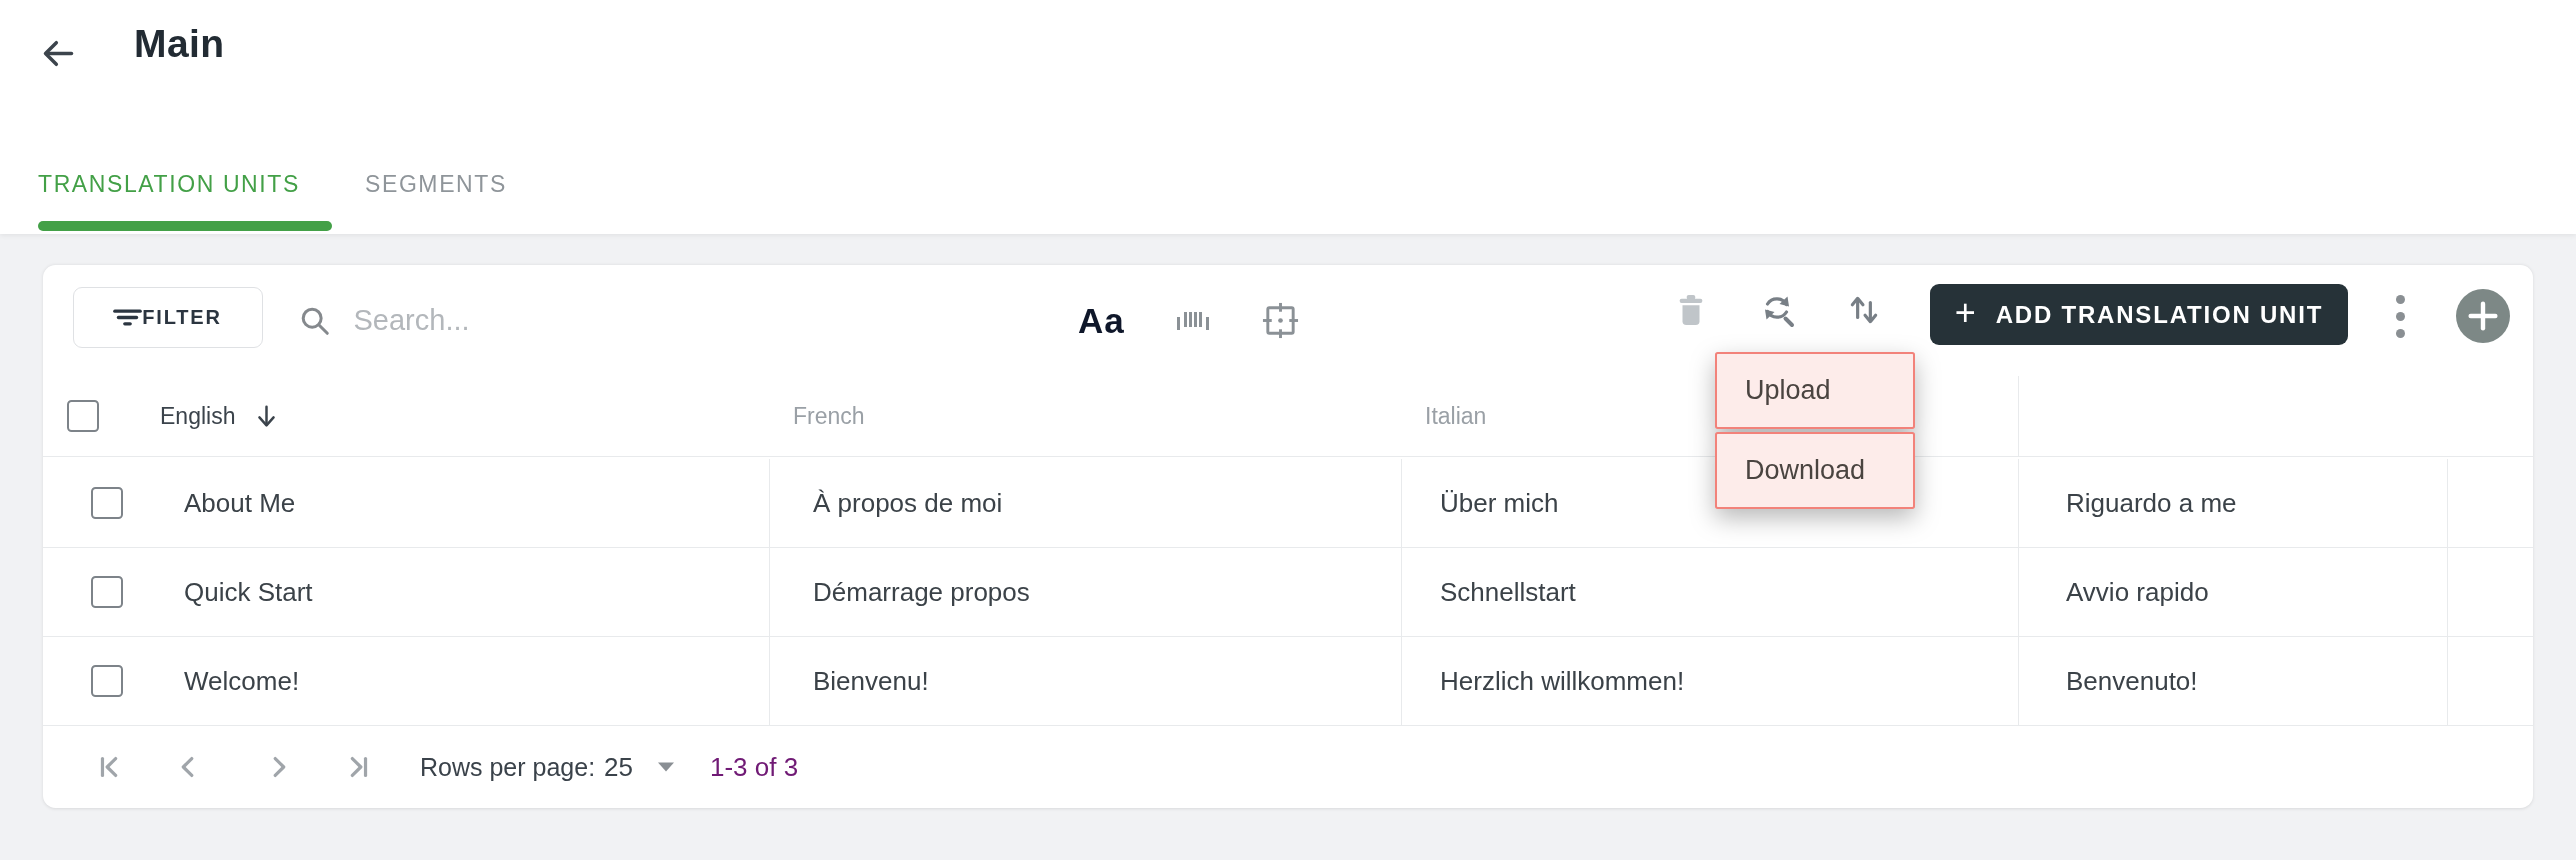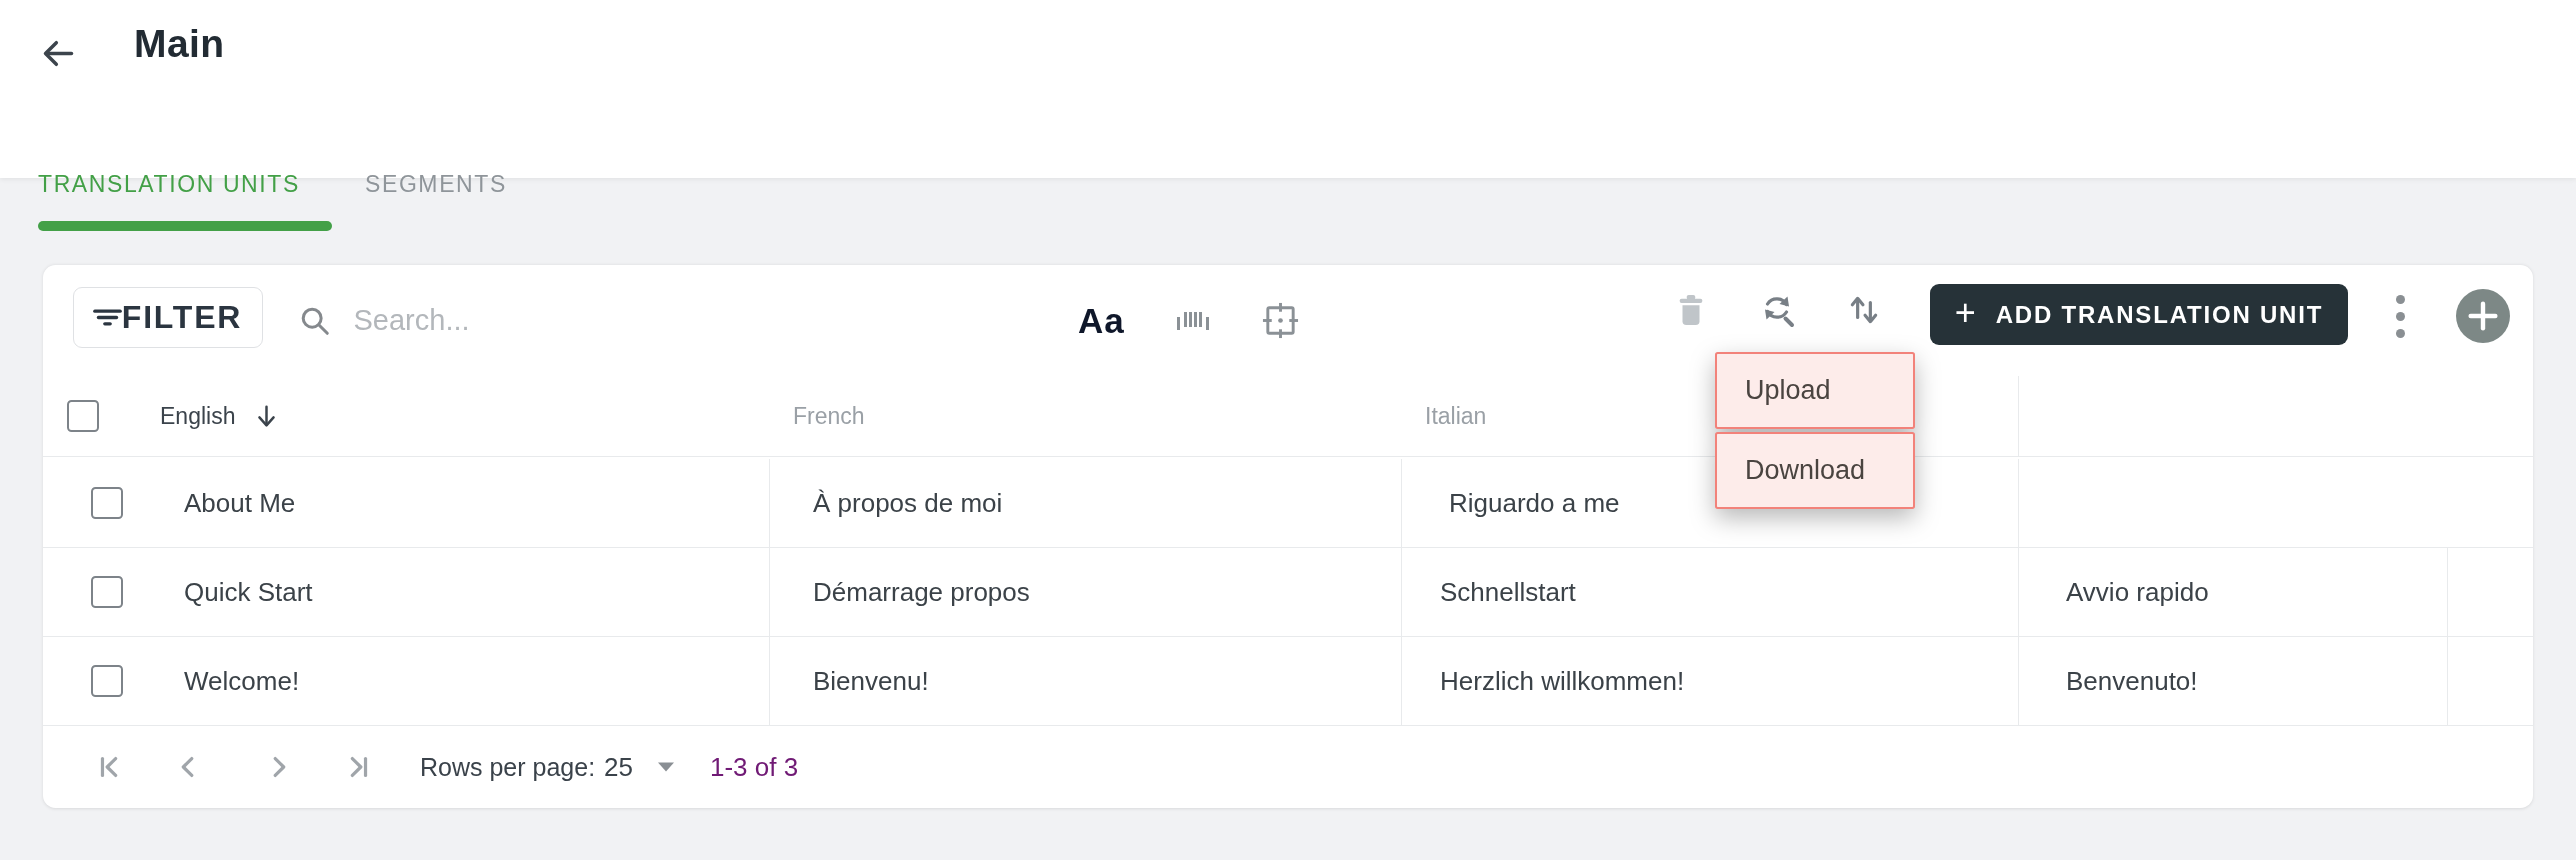--- a/index.html
+++ b/index.html
@@ -12,34 +12,34 @@
     --icon-gray:#85898d;
     --icon-disabled:#c0c5c9;
     --text-dark:#3b4248;
     --text-head:#9aa0a6;
   }
   *{margin:0;padding:0;box-sizing:border-box;}
   body{font-family:"Liberation Sans","DejaVu Sans",sans-serif;background:var(--page-bg);}
   .root{position:relative;width:2576px;height:860px;background:var(--page-bg);overflow:hidden;}
 
   
-  .topbar{position:absolute;left:0;top:0;width:2576px;height:178px;background:#ffffff;box-shadow:0 1.8px 4.5px rgba(0,0,0,.06);}
+  .topbar{position:absolute;left:0;top:0;width:2576px;height:234px;background:#ffffff;box-shadow:0 1.8px 4.5px rgba(0,0,0,.06);}
   .back-btn{position:absolute;left:39px;top:30px;width:47px;height:47px;border:none;background:transparent;cursor:pointer;color:#3c444c;}
   .page-title{position:absolute;left:134px;top:21.5px;font-size:39px;font-weight:700;color:#222b33;letter-spacing:0.4px;}
   .tab{position:absolute;top:157px;height:54px;display:flex;align-items:center;justify-content:flex-start;font-size:23px;font-weight:400;letter-spacing:1.6px;cursor:pointer;background:transparent;border:none;}
   .tab.active{left:38px;width:294px;color:var(--accent);}
   .tab.inactive{left:365px;width:134px;color:#8f959a;font-weight:500;justify-content:flex-start;}
   .tab-underline{position:absolute;left:38px;top:221px;width:294px;height:9.8px;border-radius:7.2px;background:var(--accent);}
 
   
   .card{position:absolute;left:43px;top:265px;width:2490px;height:543px;background:#fff;border-radius:12.5px;box-shadow:0 0.9px 3.6px rgba(0,0,0,.10);}
 
   
   .toolbar{position:absolute;left:0;top:0;width:100%;height:111px;}
-  .filter-btn{position:absolute;left:29.5px;top:21.5px;height:61px;width:190px;display:flex;align-items:center;justify-content:center;background:#fff;border:1.8px solid #dfe1e4;border-radius:9px;font-size:32px;font-weight:600;letter-spacing:1.8px;color:#2b3540;cursor:pointer;}
+  .filter-btn{position:absolute;left:29.5px;top:21.5px;height:61px;width:190px;display:flex;align-items:center;justify-content:center;background:#fff;border:1.8px solid #dfe1e4;border-radius:9px;font-size:20px;font-weight:600;letter-spacing:1.8px;color:#2b3540;cursor:pointer;}
   .search-wrap{position:absolute;left:255px;top:0;height:111px;display:flex;align-items:center;gap:21.5px;}
   .search-input{border:none;outline:none;font-size:29px;color:#3b4248;width:555px;font-family:inherit;background:transparent;}
   .search-input::placeholder{color:#b3b7bb;}
   .view-icons{position:absolute;left:1035px;top:0;height:111px;display:flex;align-items:center;gap:50px;color:var(--icon-gray);}
   .aa-glyph{font-size:35px;font-weight:700;color:#0f172a;letter-spacing:0.9px;}
   .tool-icon{background:transparent;border:none;cursor:pointer;display:flex;align-items:center;justify-content:center;padding:0;color:var(--icon-gray);}
   .trash-btn{position:absolute;left:1631px;top:27px;color:var(--icon-disabled);}
   .sync-btn{position:absolute;left:1716px;top:27px;}
   .sort-btn{position:absolute;left:1805px;top:27px;}
   .add-btn{position:absolute;left:1887px;top:19px;height:61px;width:418px;background:var(--dark-btn);color:#fff;border:none;border-radius:9px;display:flex;align-items:center;justify-content:center;gap:18px;font-size:24px;font-weight:600;letter-spacing:1.8px;cursor:pointer;font-family:inherit;}
@@ -241,20 +241,23 @@
 
     <div class="rows">
       <div class="trow">
         <div class="cell c-en">
           <span class="checkbox"></span>
           <span>About Me</span>
         </div>
         <div class="cell c-fr">
             <span>À propos de moi</span>
           </div>
+        <div class="cell c-de">
+            <span>Über mich</span>
+          </div>
         <div class="cell c-it">
             <span>Riguardo a me</span>
           </div>
         <div class="cell c-x"></div>
       </div>
       <div class="trow">
         <div class="cell c-en">
           <span class="checkbox"></span>
           <span>Quick Start</span>
         </div>

